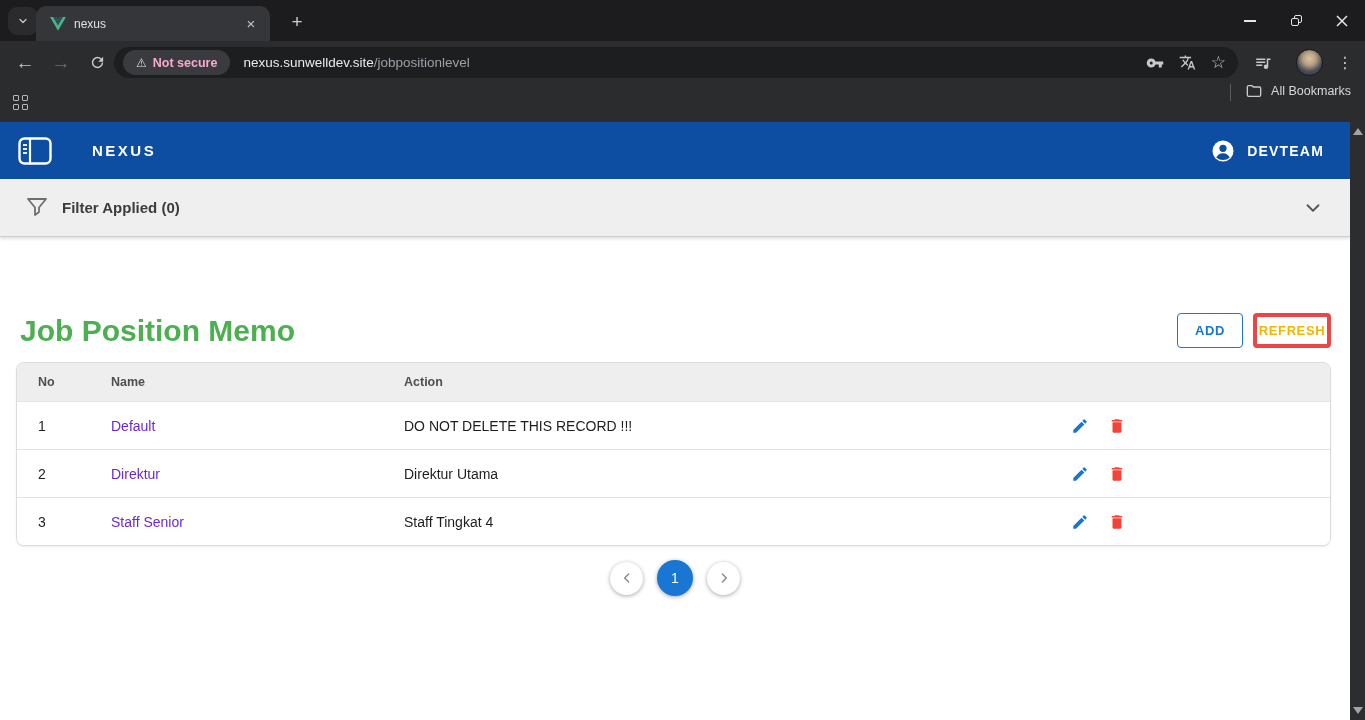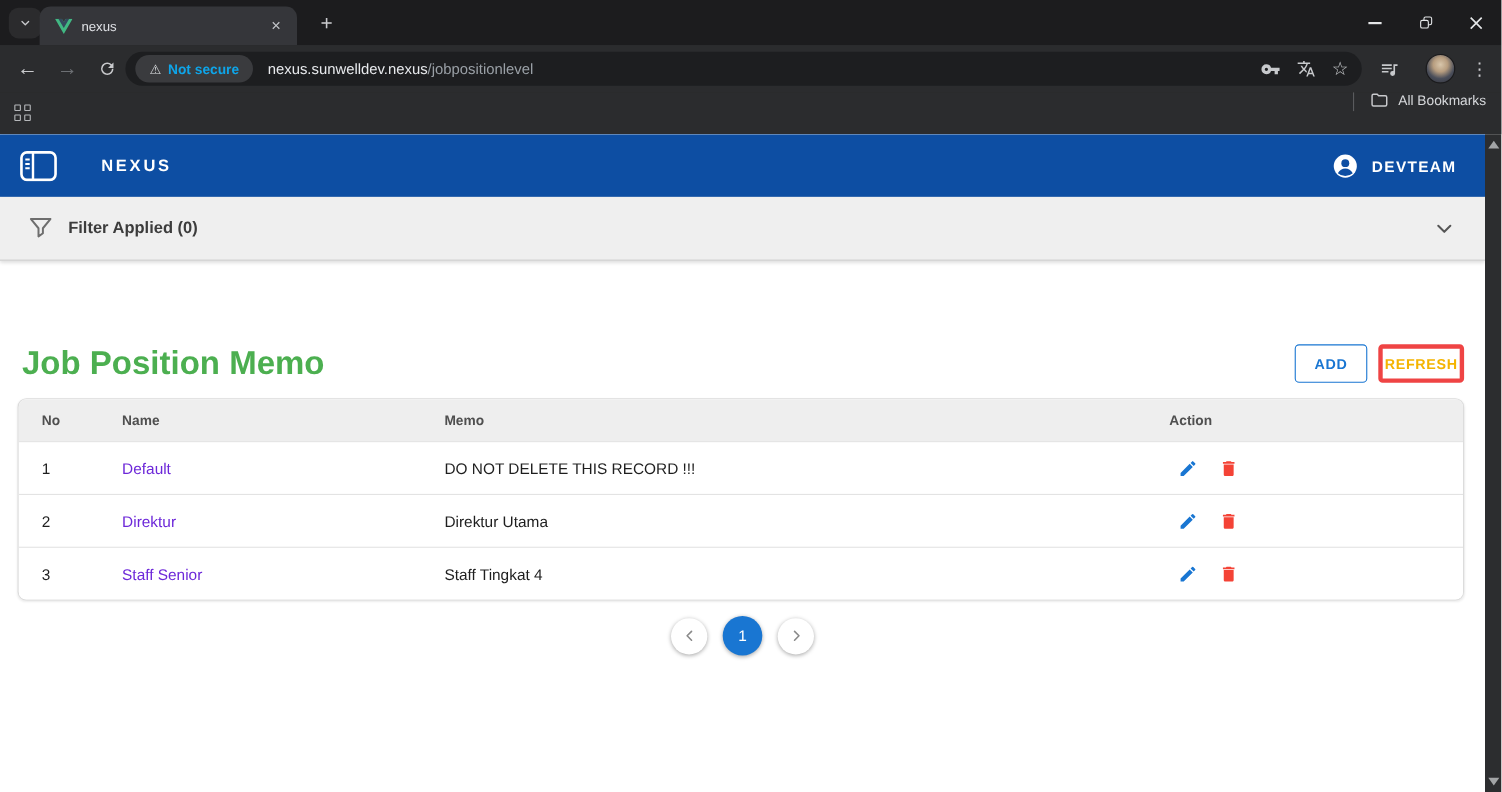--- a/index.html
+++ b/index.html
@@ -19,21 +19,21 @@
   .min-glyph { width:12px; height:2px; background:#e4e6e8; }
   .restore-glyph { position:relative; width:11px; height:11px; }
   .restore-glyph .back { position:absolute; right:0; top:0; width:8px; height:8px; border:1.4px solid #e4e6e8; border-radius:2px; }
   .restore-glyph .front { position:absolute; left:0; bottom:0; width:8px; height:8px; border:1.4px solid #e4e6e8; border-radius:2px; background:#1c1c1e; }
 
   #toolbar { position:absolute; top:41px; left:0; width:1365px; height:43px; background:#2b2c2e; }
   .nav-btn { position:absolute; top:0; height:43px; width:34px; display:flex; align-items:center; justify-content:center; font-size:19px; }
   .omnibox { position:absolute; left:114px; top:6px; width:1124px; height:31px; background:#1d1e20; border-radius:16px; display:flex; align-items:center; padding:0 12px 0 9px; }
   .sec-chip { height:25px; background:#3a3b3e; border-radius:13px; display:flex; align-items:center; padding:0 13px; gap:6px; }
   .sec-chip .warn { color:#dde0e3; font-size:12px; line-height:1; }
-  .sec-chip .txt { color:#0ea5e9; font-size:12.5px; font-weight:600; }
+  .sec-chip .txt { color:#f9a8d4; font-size:12.5px; font-weight:600; }
   .url { margin-left:13px; font-size:13.5px; white-space:nowrap; flex:1; }
   .url .domain { color:#e8eaed; }
   .url .path { color:#9aa0a6; }
   .omni-icons { display:flex; align-items:center; gap:15px; }
   .avatar { position:absolute; left:1296px; top:8px; width:27px; height:27px; border-radius:50%; background:radial-gradient(circle at 50% 35%, #d8c6ab 0%, #b79d7f 32%, #4a4e5a 62%, #2f3038 100%); border:1px solid #1a1a1c; }
   .overflow-btn { position:absolute; left:1332px; top:0; width:26px; height:43px; display:flex; align-items:center; justify-content:center; color:#c9cacd; font-size:16px; }
 
   #bookmarksbar { position:absolute; top:84px; left:0; width:1365px; height:38px; background:#2b2c2e; }
   .apps-grid { position:absolute; left:13px; top:11px; width:16px; height:16px; display:grid; grid-template-columns:6px 6px; grid-template-rows:6px 6px; gap:3px; }
   .apps-grid span { border:1.5px solid #b6b8bb; border-radius:1px; }
@@ -124,21 +124,21 @@
       <svg width="17" height="17" viewBox="0 0 24 24">
           <path fill="#c9cacd" d="M17.65 6.35A7.95 7.95 0 0012 4a8 8 0 108 8h-2a6 6 0 11-1.76-4.24L13 11h7V4l-2.35 2.35z"></path>
         </svg>
     </div>
     <div class="omnibox">
       <div class="sec-chip">
         <span class="warn">⚠</span>
         <span class="txt">Not secure</span>
       </div>
       <div class="url">
-        <span class="domain">nexus.sunwelldev.nexus</span><span class="path">/jobpositionlevel</span>
+        <span class="domain">nexus.sunwelldev.site</span><span class="path">/jobpositionlevel</span>
       </div>
       <div class="omni-icons">
         <span class="icon-btn">
           <svg width="18" height="18" viewBox="0 0 24 24">
               <path fill="#c7c9cc" d="M12.65 10A5.99 5.99 0 007 6a6 6 0 000 12 5.99 5.99 0 005.65-4H17v4h4v-4h2v-4H12.65zM7 14a2 2 0 110-4 2 2 0 010 4z"></path>
             </svg>
         </span>
         <span class="icon-btn">
           <svg width="17" height="17" viewBox="0 0 24 24">
               <path fill="#c7c9cc" d="M12.87 15.07l-2.54-2.51.03-.03A17.52 17.52 0 0014.07 6H17V4h-7V2H8v2H1v2h11.17C11.5 7.92 10.44 9.75 9 11.35 8.07 10.32 7.3 9.19 6.69 8h-2c.73 1.63 1.73 3.17 2.98 4.56l-5.09 5.02L4 19l5-5 3.11 3.11.76-2.04zM18.5 10h-2L12 22h2l1.12-3h4.75L21 22h2l-4.5-12zm-2.62 7l1.62-4.33L19.12 17h-3.24z"></path>
@@ -212,21 +212,20 @@
         <div class="btn-group">
           <div class="btn btn-add">ADD</div>
           <div class="btn btn-refresh">REFRESH</div>
         </div>
       </div>
 
       <div class="card">
         <div class="trow thead">
           <div>No</div>
           <div>Name</div>
-          <div>Memo</div>
           <div>Action</div>
         </div>
 
         <div class="trow tdata">
           <div>1</div>
           <div class="cell-link">Default</div>
           <div>DO NOT DELETE THIS RECORD !!!</div>
           <div class="action-cell">
             <span class="icon-btn">
               <svg width="18" height="18" viewBox="0 0 24 24">

